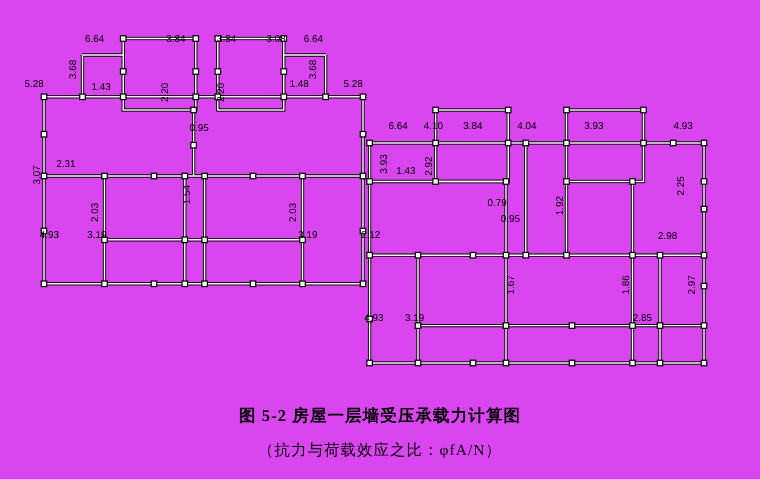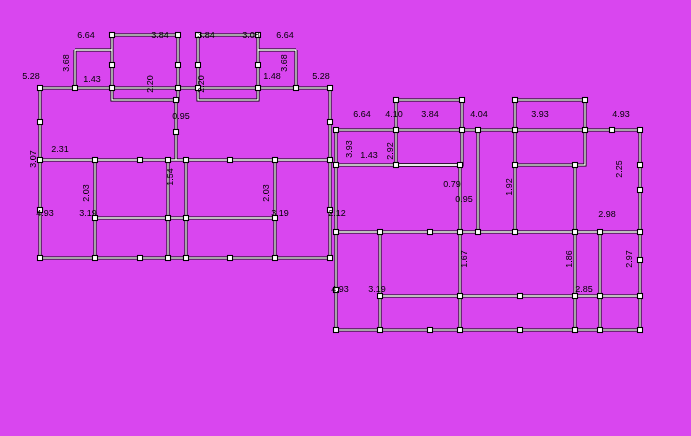--- a/index.html
+++ b/index.html
@@ -192,13 +192,15 @@
       <text x="512" y="187" text-anchor="middle" font-size="9" transform="rotate(-90 512 187)">1.92</text>
       <text x="622" y="169" text-anchor="middle" font-size="9" transform="rotate(-90 622 169)">2.25</text>
       <text x="607" y="217" text-anchor="middle" font-size="9">2.98</text>
       <text x="467" y="259" text-anchor="middle" font-size="9" transform="rotate(-90 467 259)">1.67</text>
       <text x="572" y="259" text-anchor="middle" font-size="9" transform="rotate(-90 572 259)">1.86</text>
       <text x="632" y="259" text-anchor="middle" font-size="9" transform="rotate(-90 632 259)">2.97</text>
       <text x="340" y="292" text-anchor="middle" font-size="9">4.93</text>
       <text x="377" y="292" text-anchor="middle" font-size="9">3.19</text>
       <text x="584" y="292" text-anchor="middle" font-size="9">2.85</text>
     </svg>
+  <div class="cap1">图 5-2  房屋一层墙受压承载力计算图</div>
+  <div class="cap2">（抗力与荷载效应之比：φfA/N）</div>
 </div>
 
 </body></html>

